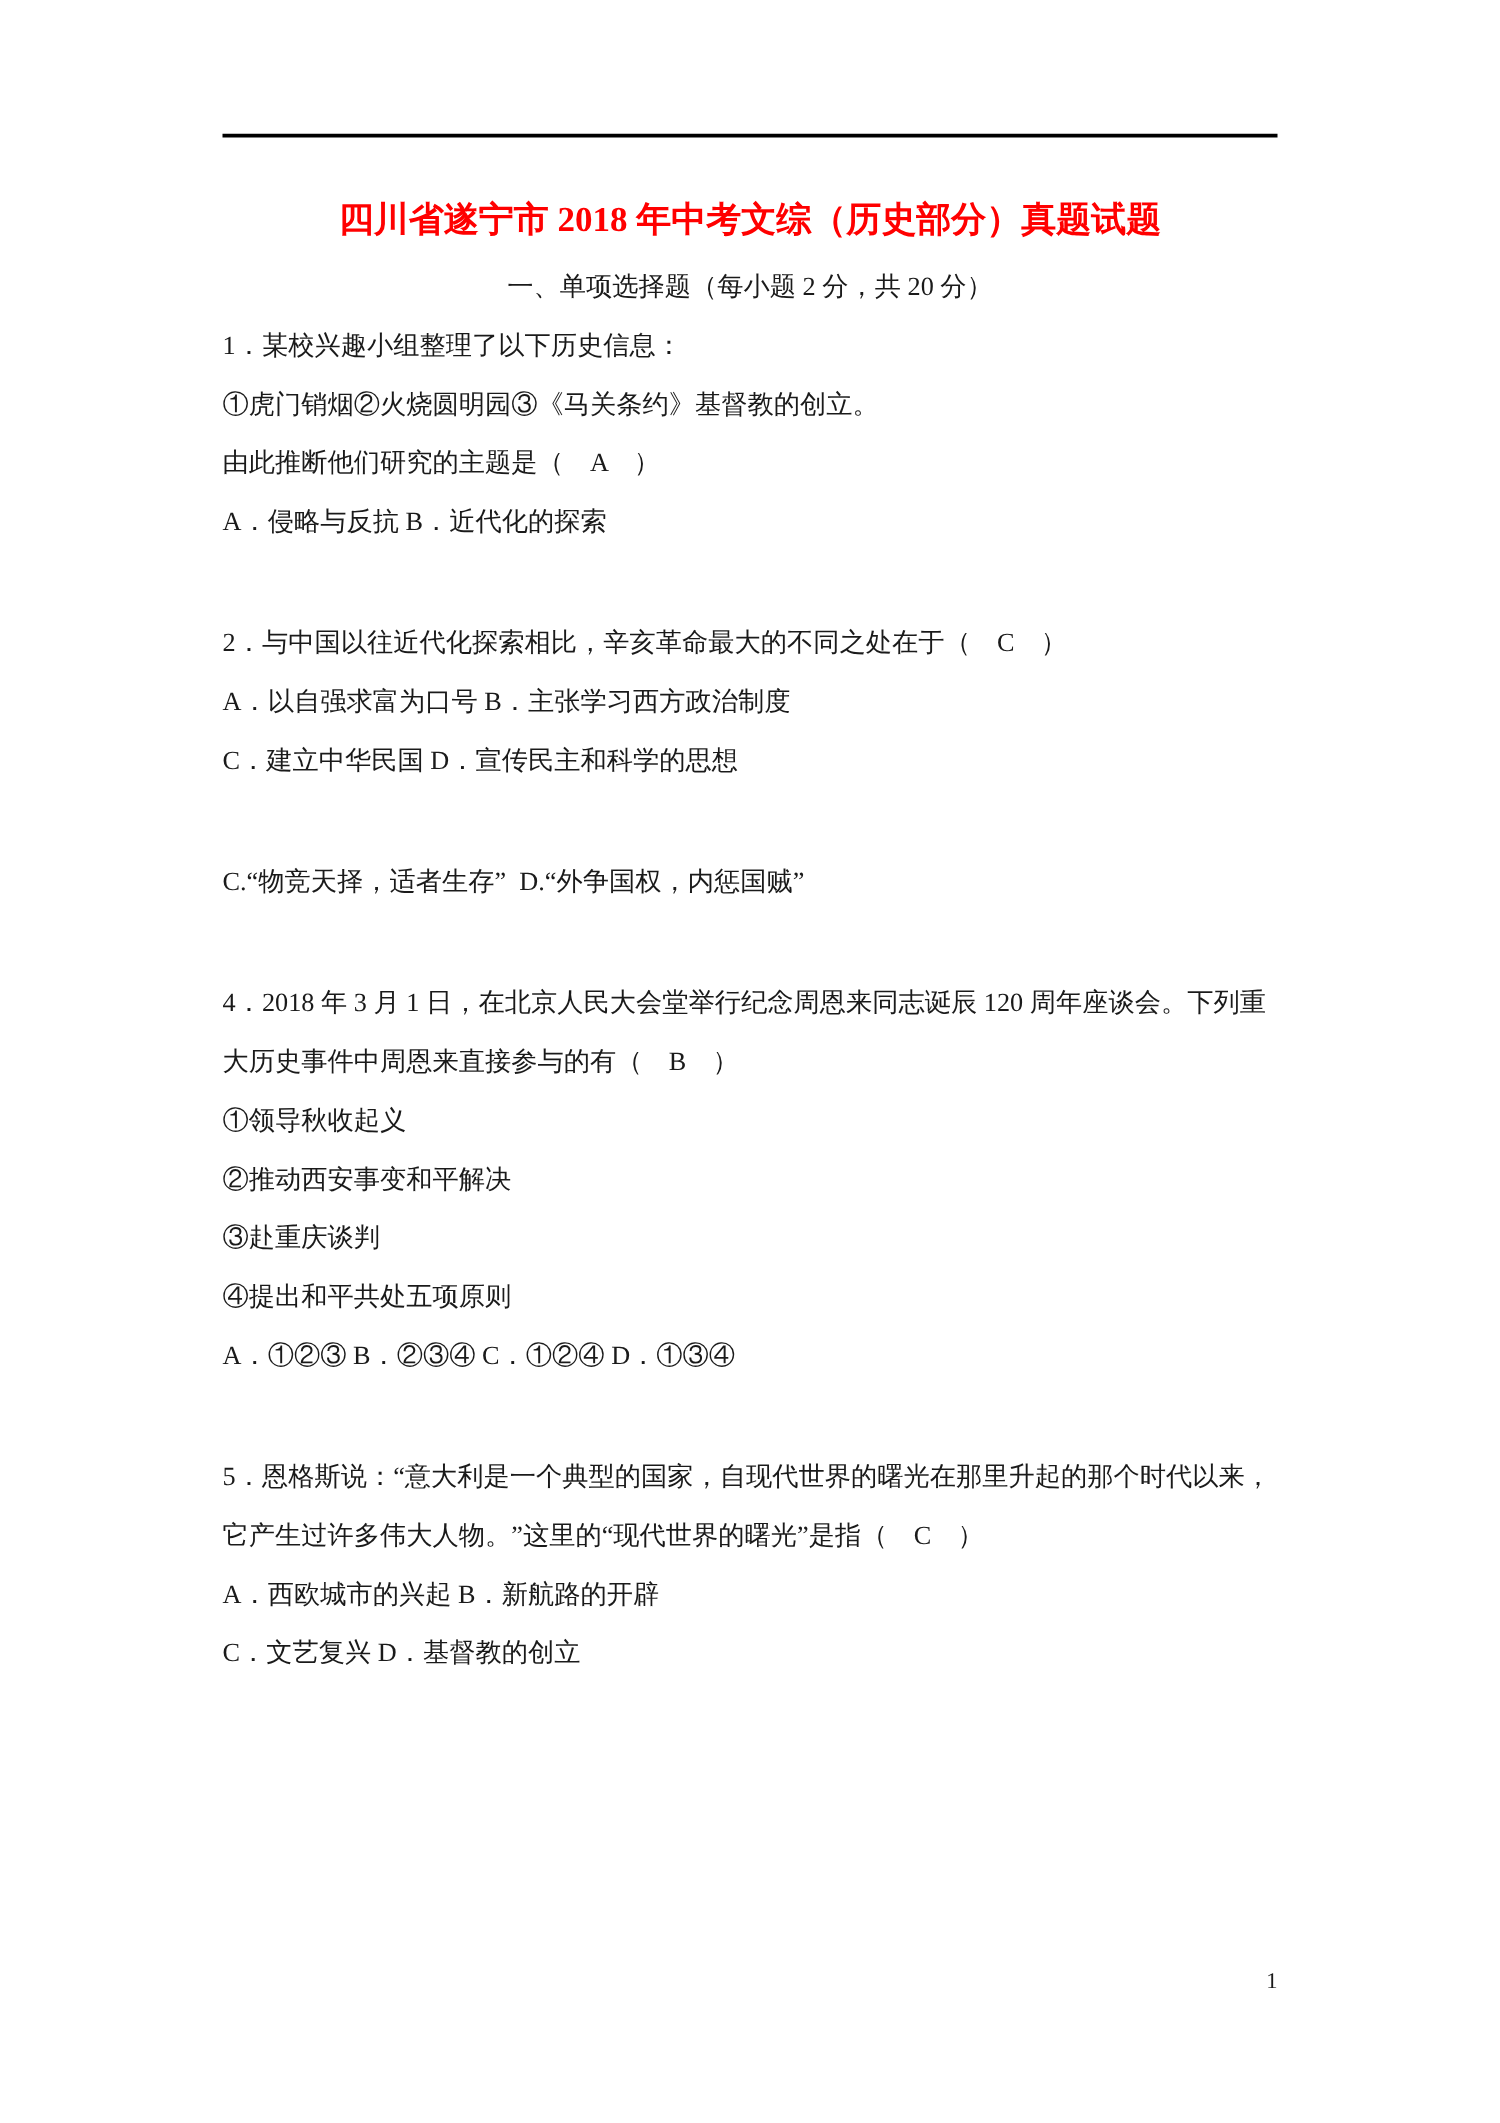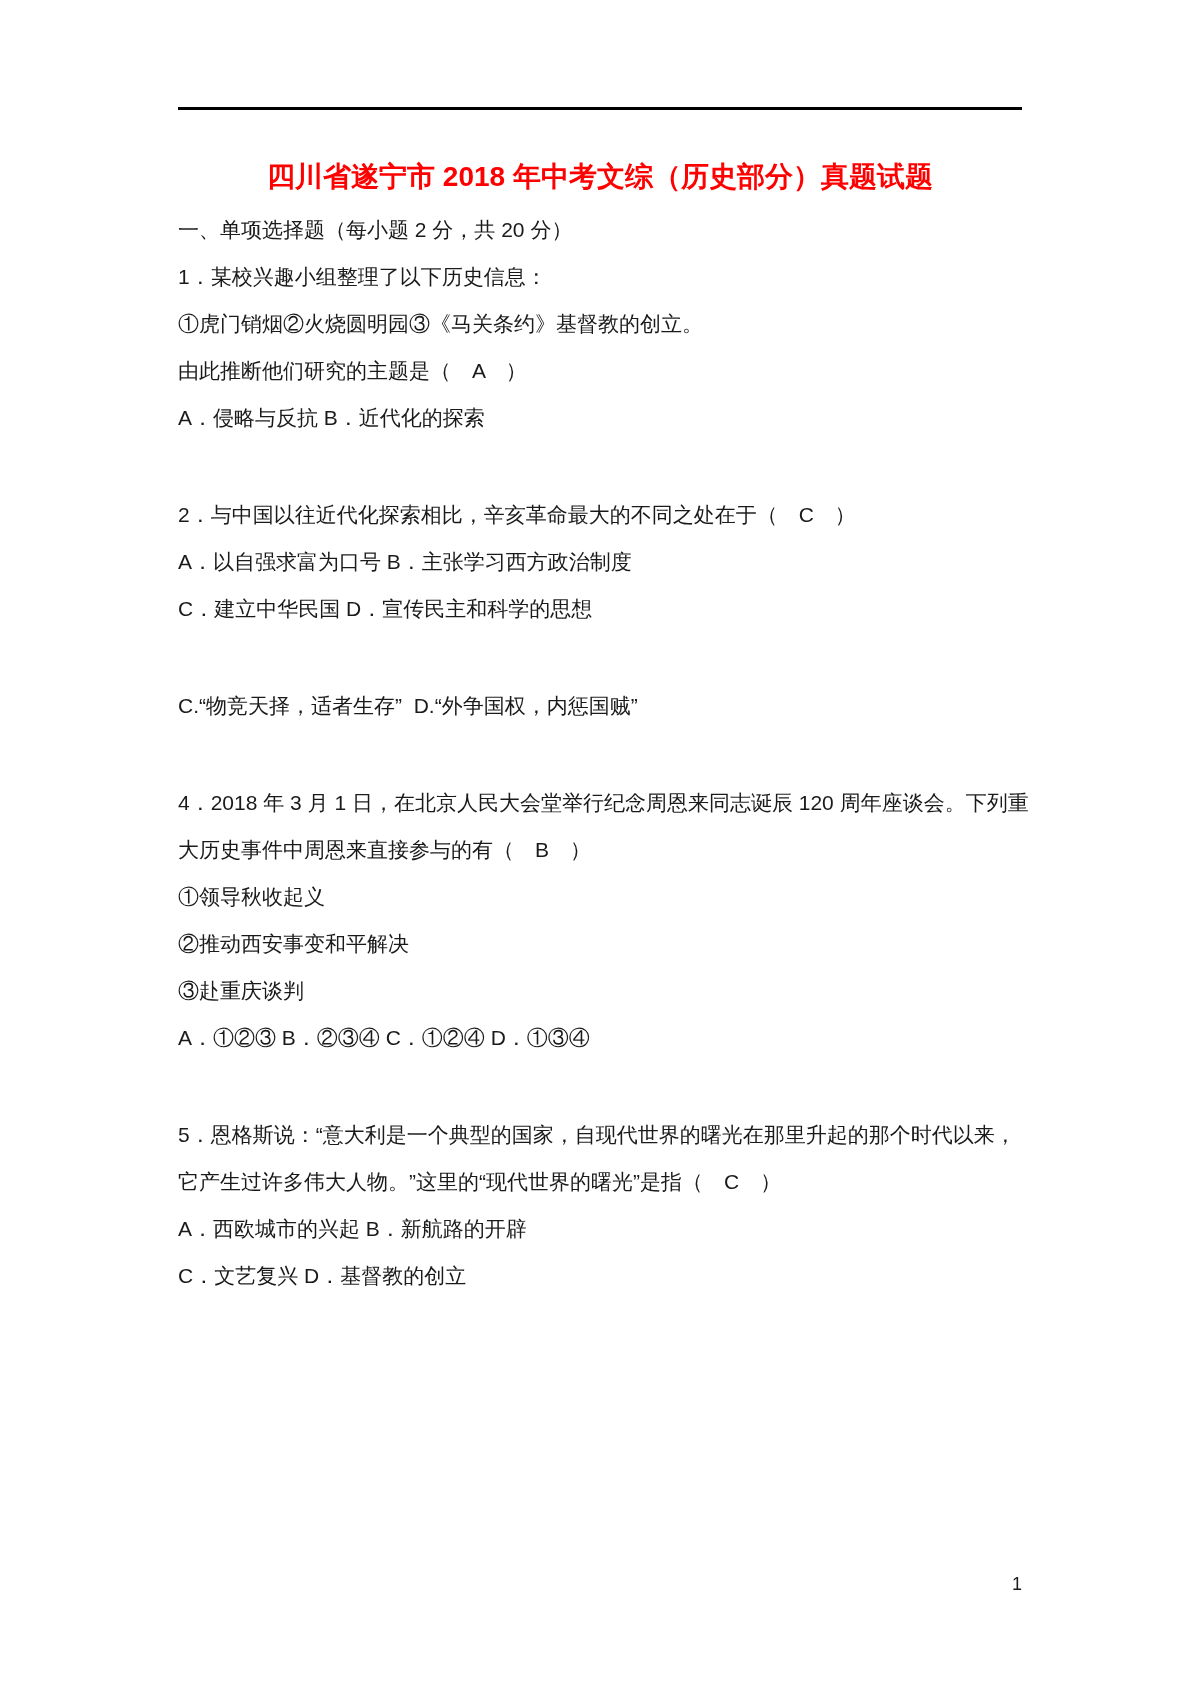--- a/index.html
+++ b/index.html
@@ -2,21 +2,21 @@
 <html style="--title-color: #ff0000;"><head>
 <meta charset="utf-8">
 <style>
   html, body { margin: 0; padding: 0; }
   .page {
     position: relative;
     width: 1200px;
     height: 1698px;
     background: #ffffff;
     overflow: hidden;
-    font-family: Liberation Sans, sans-serif;
+    font-family: Liberation Serif, serif;
     color: #1a1a1a;
   }
   .top-rule {
     position: absolute;
     left: 178px;
     top: 107px;
     width: 844px;
     height: 3px;
     background: #000000;
   }
@@ -36,20 +36,21 @@
     white-space: pre;
   }
   .line {
     font-size: 21px;
     line-height: 47px;
     height: 47px;
     white-space: pre;
   }
   .section-heading {
     margin-top: 9px;
+    text-align: center;
   }
   .question + .question {
     margin-top: 50px;
   }
   .page-number {
     position: absolute;
     right: 178px;
     top: 1572px;
     font-size: 18px;
     line-height: 24px;
@@ -85,20 +86,21 @@
       <section class="question">
         <div class="line">C.“物竞天择，适者生存”  D.“外争国权，内惩国贼”</div>
       </section>
 
       <section class="question">
         <div class="line">4．2018 年 3 月 1 日，在北京人民大会堂举行纪念周恩来同志诞辰 120 周年座谈会。下列重</div>
         <div class="line">大历史事件中周恩来直接参与的有（　B　）</div>
         <div class="line">①领导秋收起义</div>
         <div class="line">②推动西安事变和平解决</div>
         <div class="line">③赴重庆谈判</div>
+        <div class="line">④提出和平共处五项原则</div>
         <div class="line">A．①②③ B．②③④ C．①②④ D．①③④</div>
       </section>
 
       <section class="question">
         <div class="line">5．恩格斯说：“意大利是一个典型的国家，自现代世界的曙光在那里升起的那个时代以来，</div>
         <div class="line">它产生过许多伟大人物。”这里的“现代世界的曙光”是指（　C　）</div>
         <div class="line">A．西欧城市的兴起 B．新航路的开辟</div>
         <div class="line">C．文艺复兴 D．基督教的创立</div>
       </section>
 

